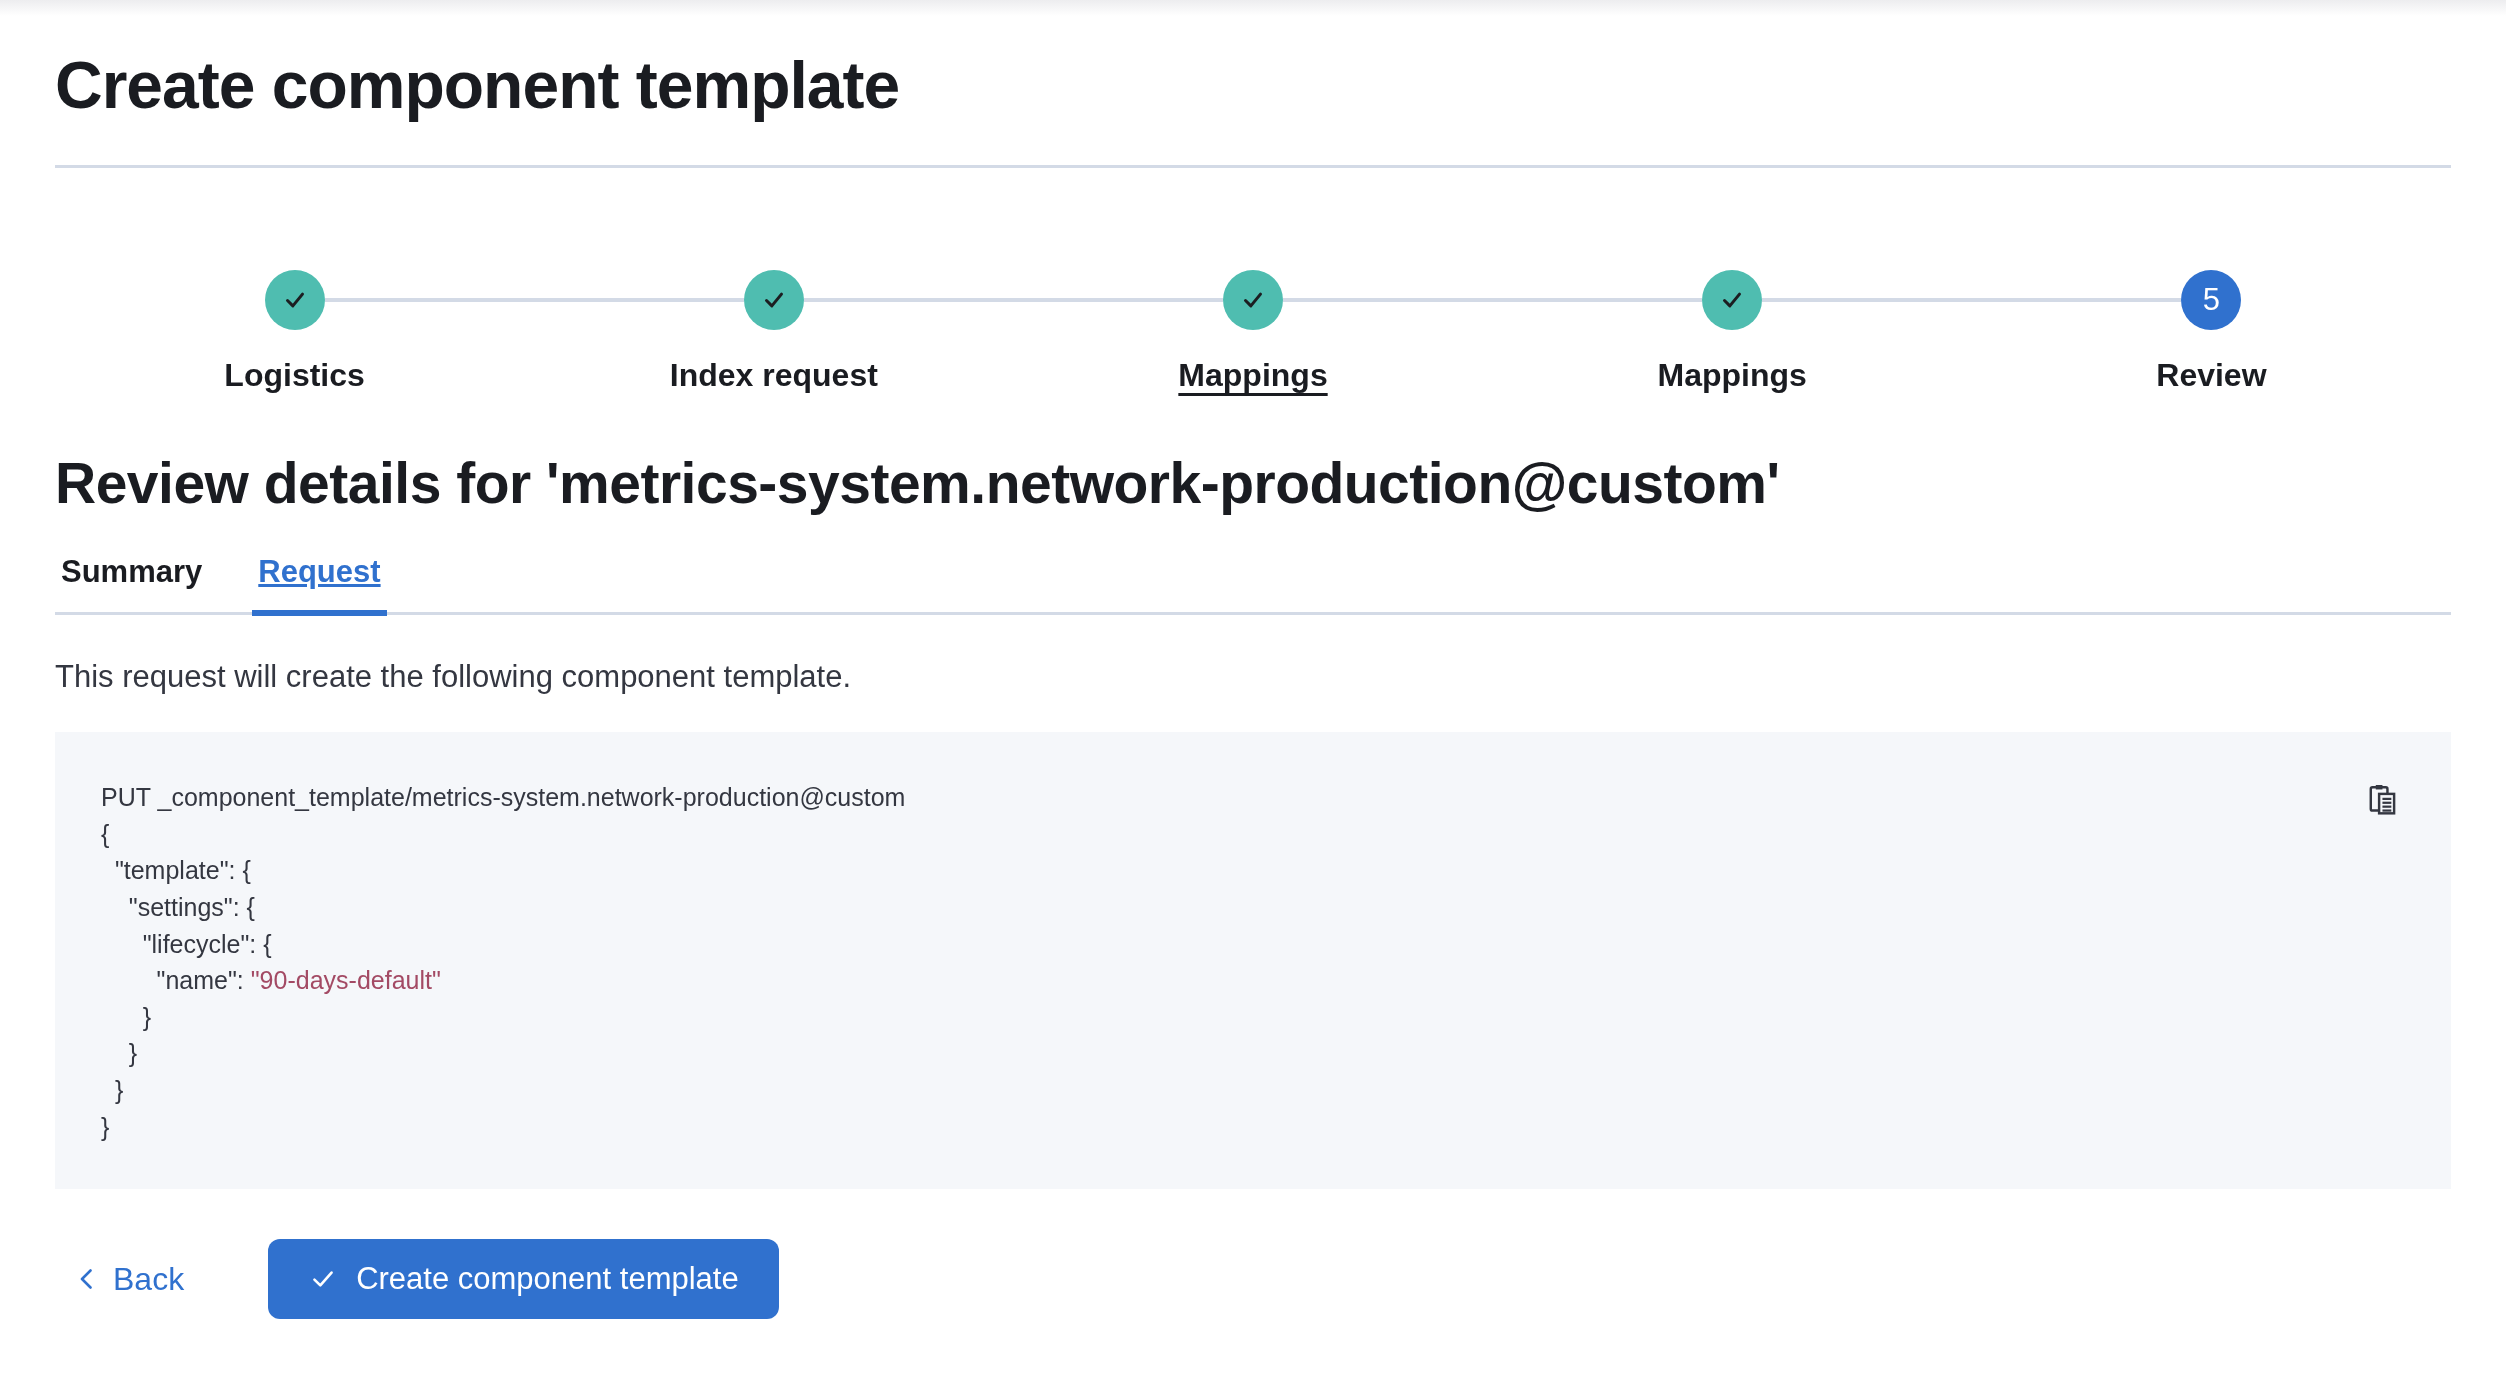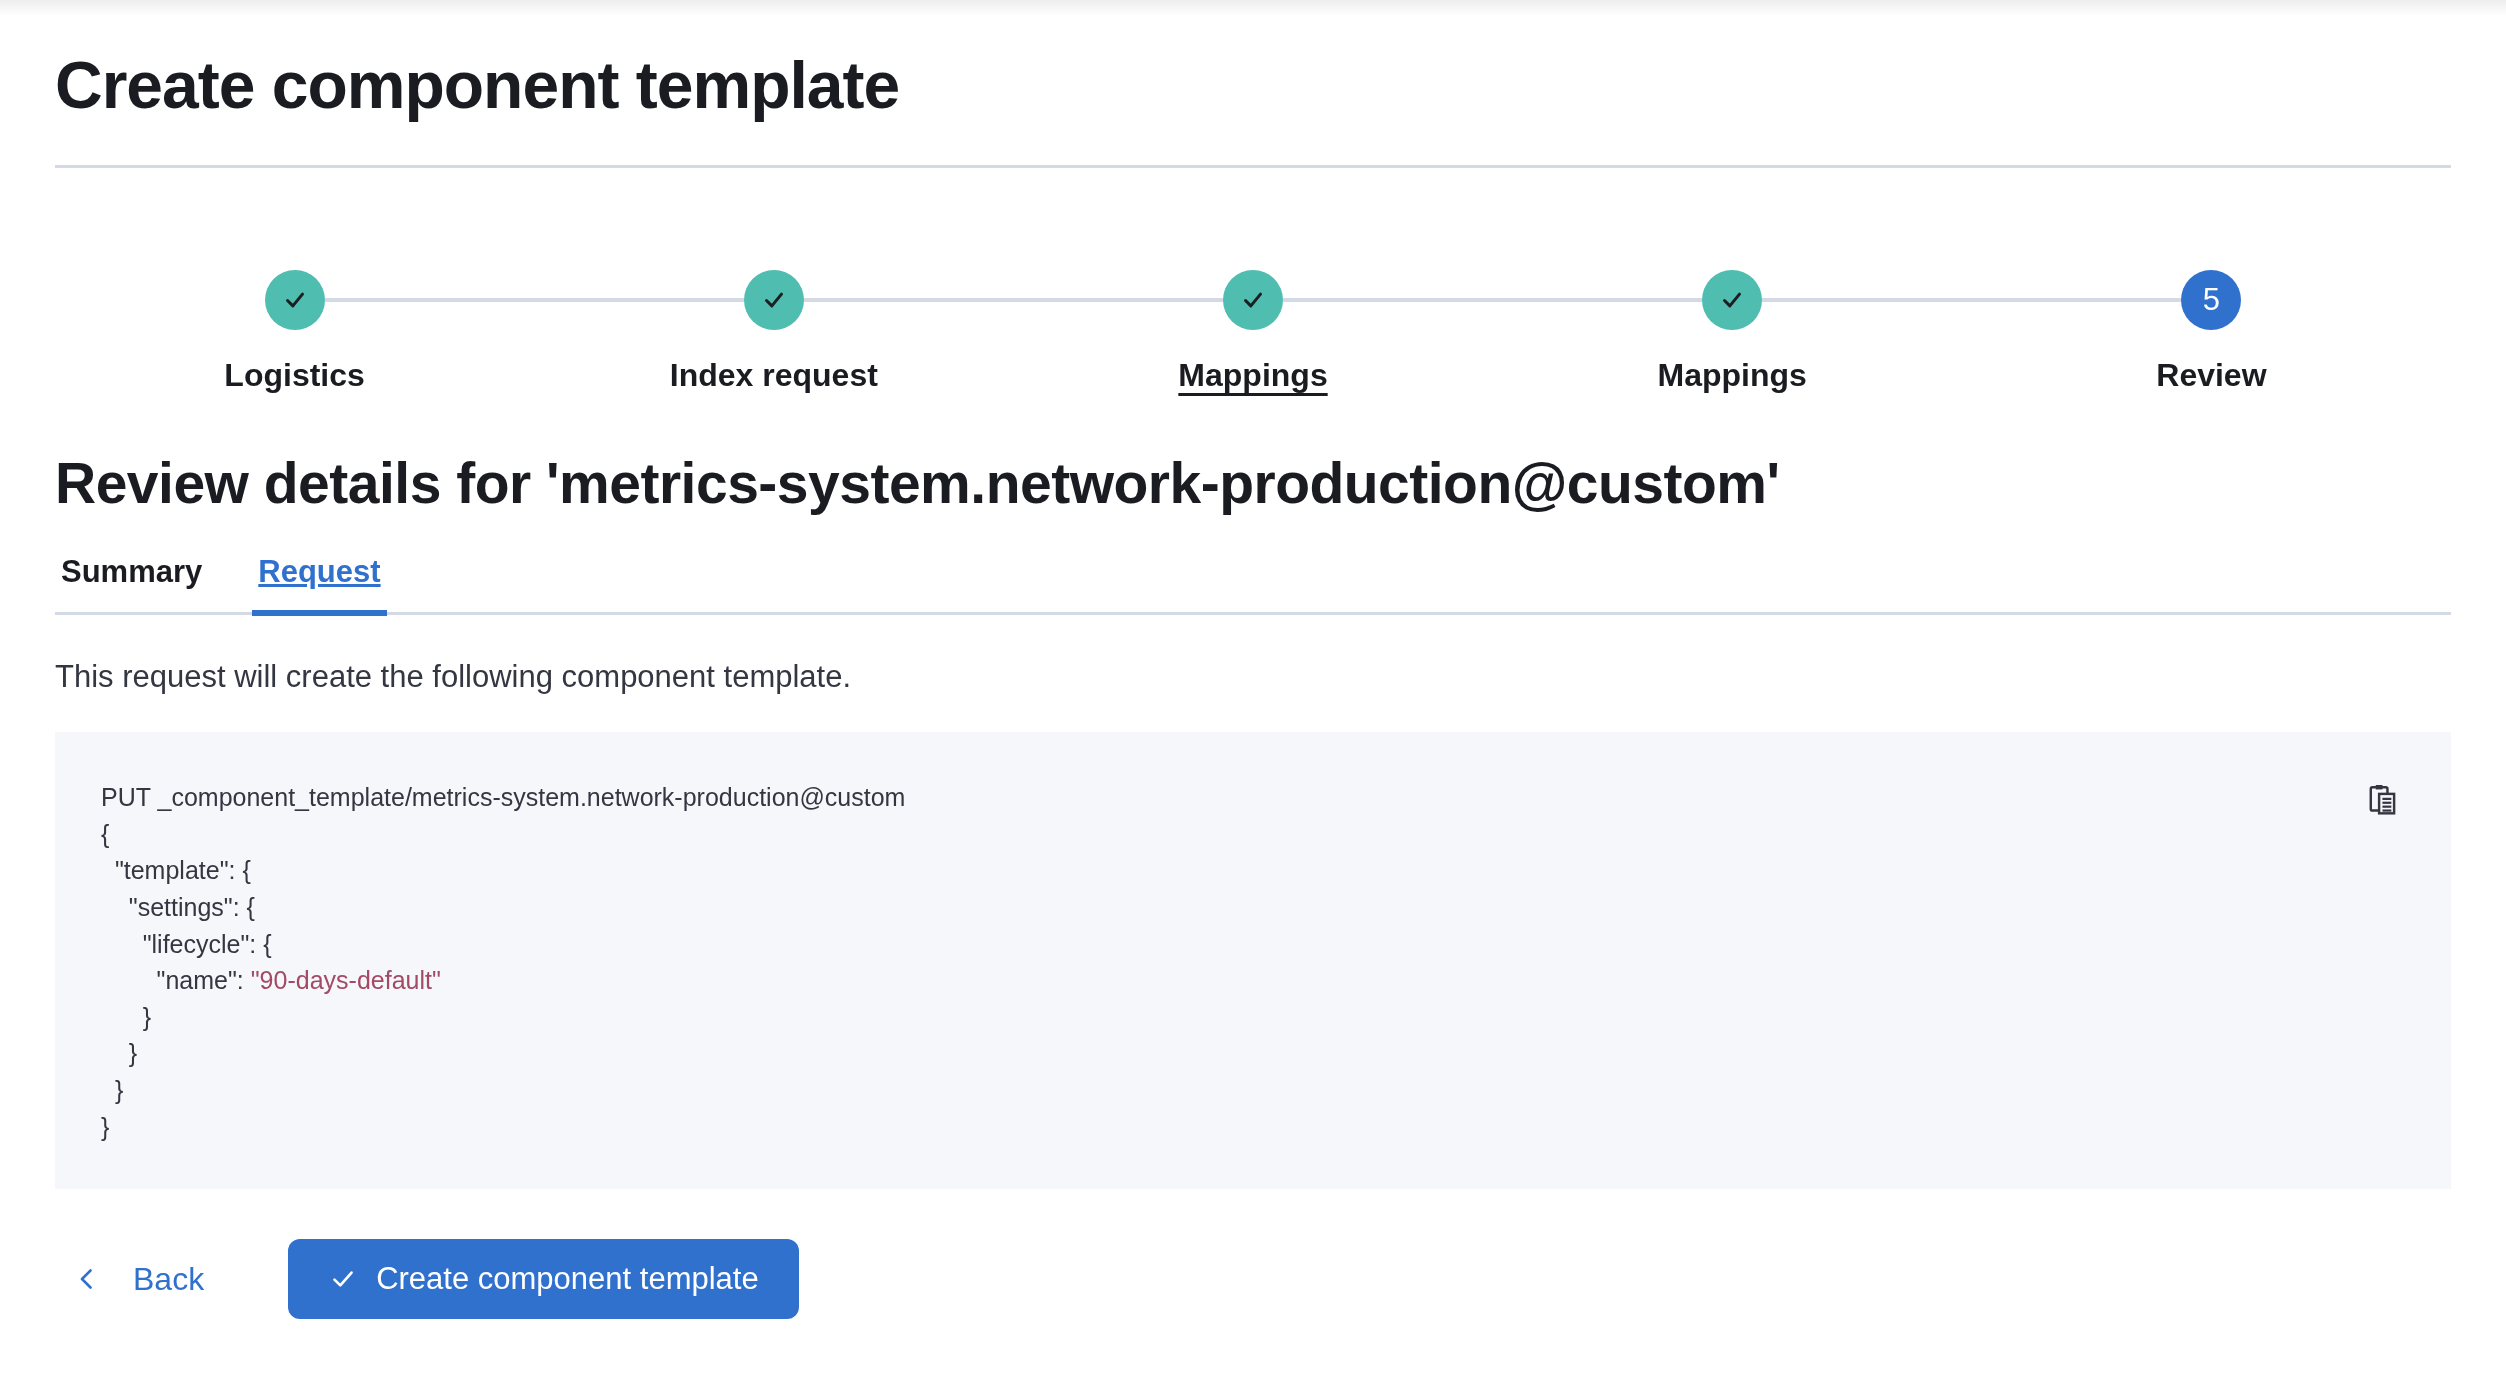--- a/index.html
+++ b/index.html
@@ -108,21 +108,21 @@
   .copy-btn {
     position: absolute; top: 44px; right: 44px;
     width: 48px; height: 48px;
     display: flex; align-items: center; justify-content: center;
     background: transparent; border: none; cursor: pointer; border-radius: 8px;
   }
 
   
   .footer { margin-top: 50px; display: flex; align-items: center; }
   .back-link {
-    display: flex; align-items: center; gap: 32px;
+    display: flex; align-items: center; gap: 12px;
     color: var(--accent-blue, #3071CE);
     font-size: 32px; font-weight: 500;
     padding: 0 18px; cursor: pointer;
     background: transparent; border: none;
     font-family: "Liberation Sans", sans-serif;
   }
   .create-btn {
     margin-left: 66px;
     height: 80px; padding: 0 40px;
     background: var(--accent-blue, #3071CE);

